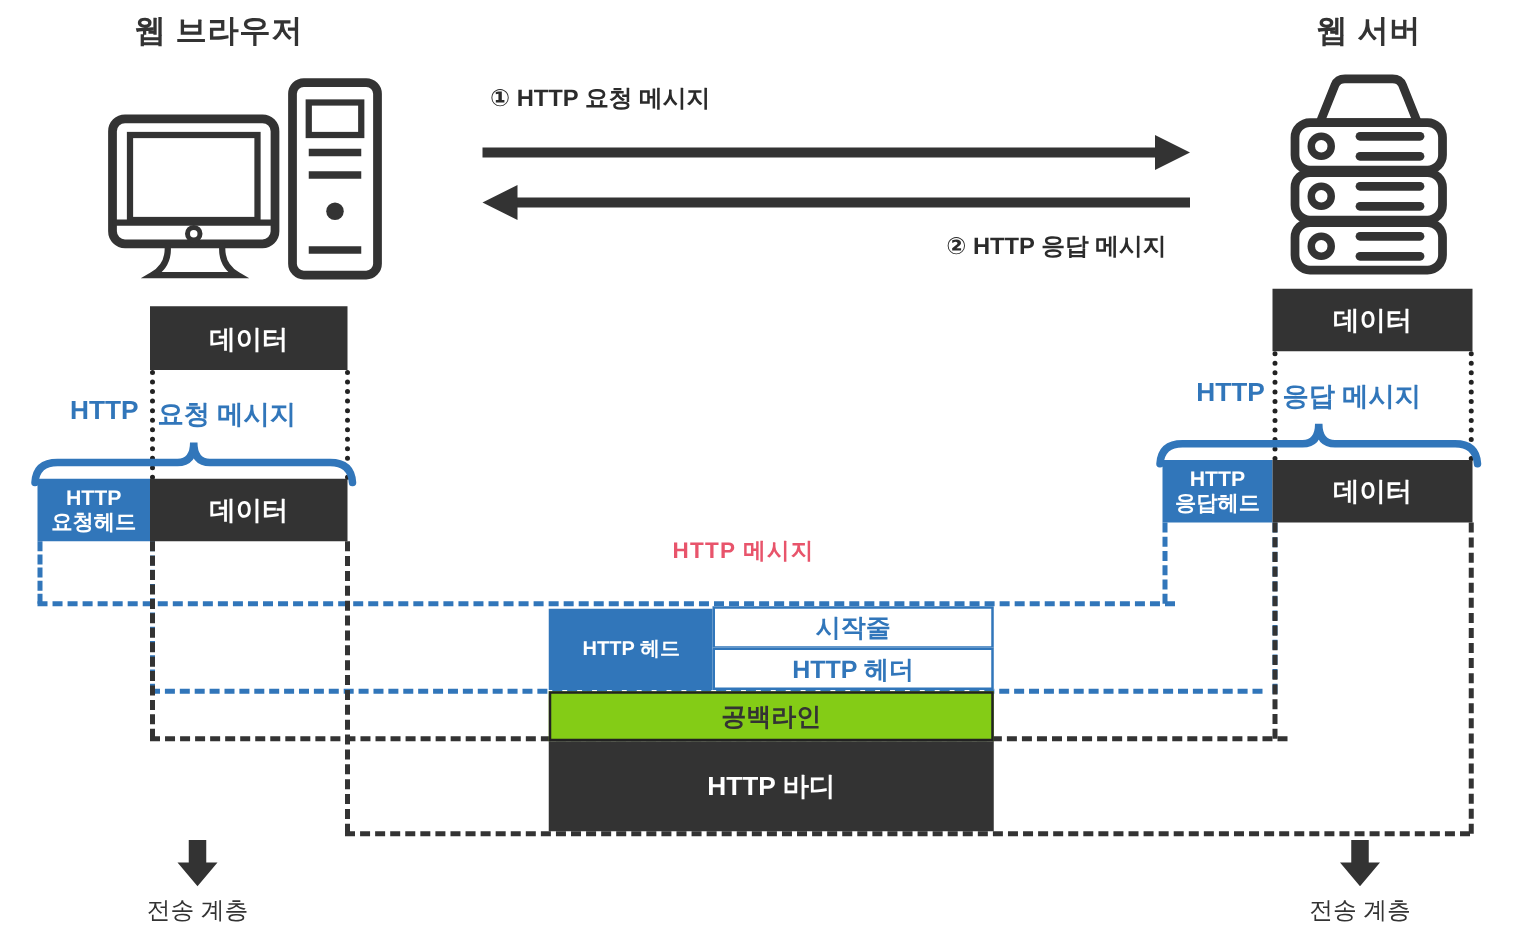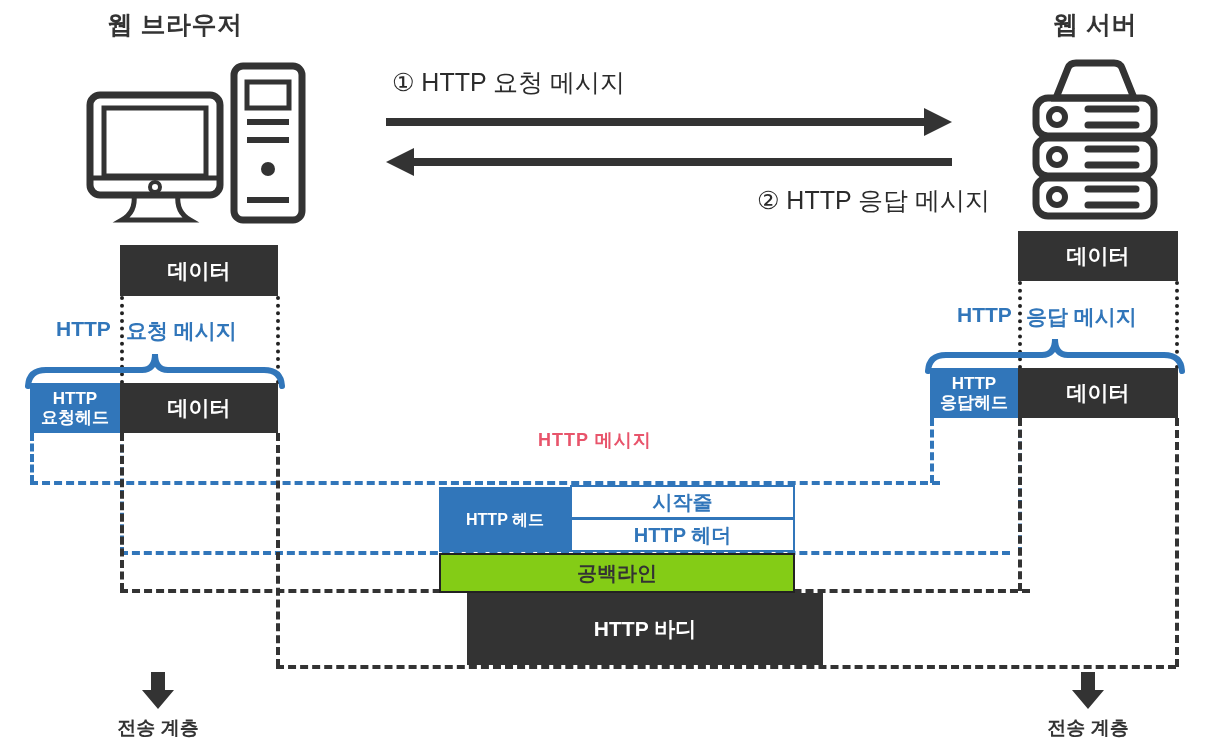--- a/index.html
+++ b/index.html
@@ -24,22 +24,22 @@
     font-size: 25px;
     font-weight: bold;
     color: #333333;
     letter-spacing: 0.5px;
     text-align: center;
     white-space: nowrap;
   }
 
   
   .arrow-label {
-    font-size: 25px;
-    font-weight: normal;
+    font-size: 19px;
+    font-weight: bold;
     color: #2b2b2b;
     white-space: nowrap;
   }
 
   
   .box {
     box-sizing: border-box;
     display: flex;
     align-items: center;
     justify-content: center;
@@ -88,21 +88,21 @@
     font-size: 18px;
     font-weight: bold;
     color: #e8546b;
     letter-spacing: 1px;
     white-space: nowrap;
   }
 
   
   .layer-label {
     font-size: 19px;
-    font-weight: bold;
+    font-weight: normal;
     color: #333333;
     white-space: nowrap;
     text-align: center;
   }
 
   
   .dline-h-black {
     border-top: 4px dashed #333333;
     height: 0;
   }
@@ -248,21 +248,21 @@
   <div class="abs msg-title" style="left:538px; top:428px;">HTTP  메시지</div>
 
   <div class="abs box box-blue" style="left:439px; top:487px; width:132px; height:65px; font-size:16px; flex-direction:row;">HTTP  헤드</div>
 
   <div class="abs box box-white-blue" style="left:570px; top:485px; width:225px; height:34px;">시작줄</div>
 
   <div class="abs box box-white-blue" style="left:570px; top:518px; width:225px; height:34px;">HTTP 헤더</div>
 
   <div class="abs box box-white-dark" style="left:439px; top:553px; width:356px; height:40px;">공백라인</div>
 
-  <div class="abs box box-dark" style="left:439px; top:593px; width:356px; height:72px;margin-left:28px;">HTTP 바디</div>
+  <div class="abs box box-dark" style="left:439px; top:593px; width:356px; height:72px;">HTTP 바디</div>
 
   <div class="abs" style="left:140px; top:672px;">
     <svg width="36" height="38" viewBox="0 0 36 38">
       <polygon points="11,0 25,0 25,18 34,18 18,37 2,18 11,18" fill="#333333"></polygon>
     </svg>
   </div>
   <div class="abs layer-label" style="left:88px; top:715px; width:140px;">전송 계층</div>
 
   <div class="abs" style="left:1070px; top:672px;">
     <svg width="36" height="38" viewBox="0 0 36 38">

